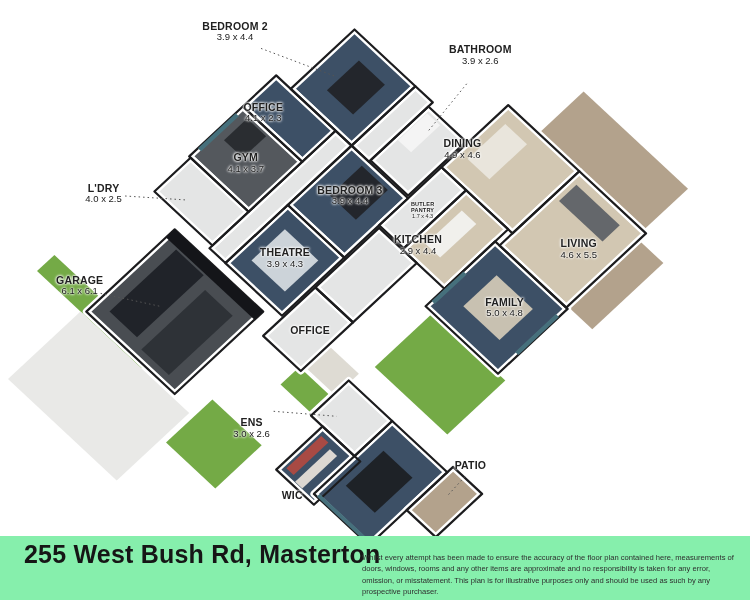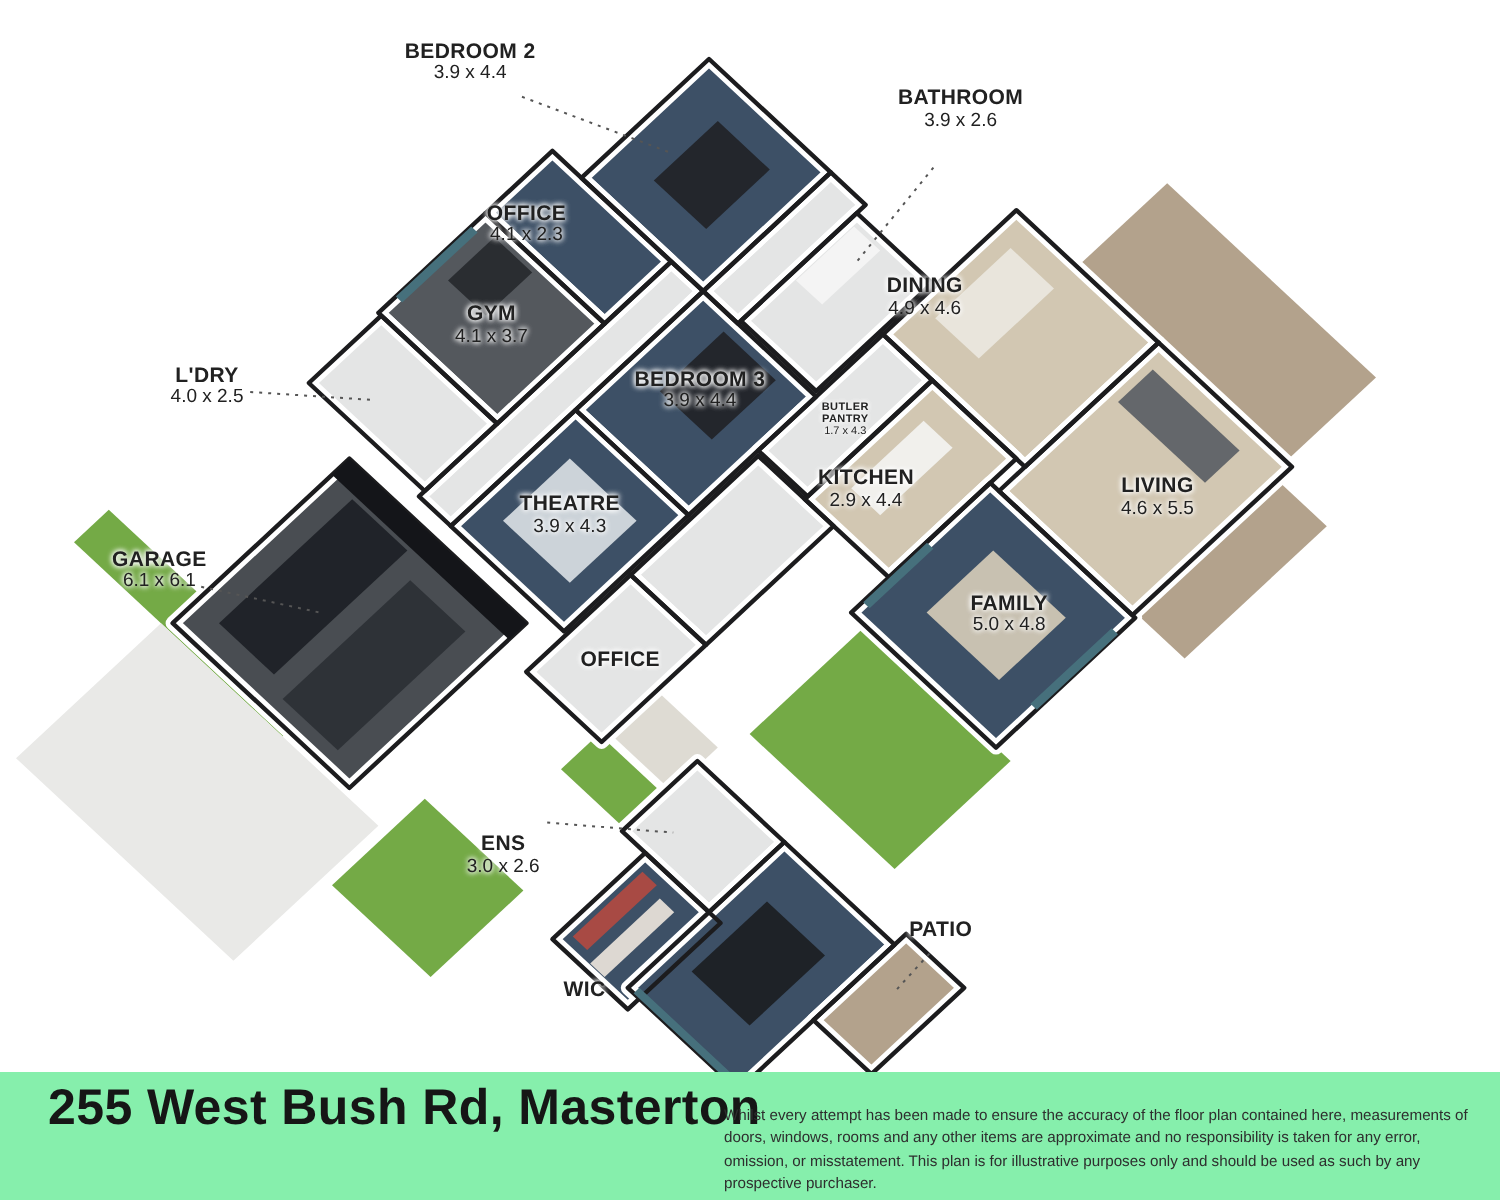--- a/index.html
+++ b/index.html
@@ -121,21 +121,21 @@
         <div class="dm">4.1 x 3.7</div>
       </div>
       <div class="lbl" style="left: 349.975px; top: 195.625px;">
         <div class="nm">BEDROOM 3</div>
         <div class="dm">3.9 x 4.4</div>
       </div>
       <div class="lbl" style="left: 462.375px; top: 149.225px;">
         <div class="nm">DINING</div>
         <div class="dm">4.9 x 4.6</div>
       </div>
-      <div class="lbl" style="left: 433px; top: 245.425px;">
+      <div class="lbl" style="left: 418px; top: 245.425px;">
         <div class="nm">KITCHEN</div>
         <div class="dm">2.9 x 4.4</div>
       </div>
       <div class="lbl small" style="left: 422.65px; top: 209.7px;">
         <div class="nm">BUTLER PANTRY</div>
         <div class="dm">1.7 x 4.3</div>
       </div>
       <div class="lbl" style="left: 578.725px; top: 249.425px;">
         <div class="nm">LIVING</div>
         <div class="dm">4.6 x 5.5</div>

